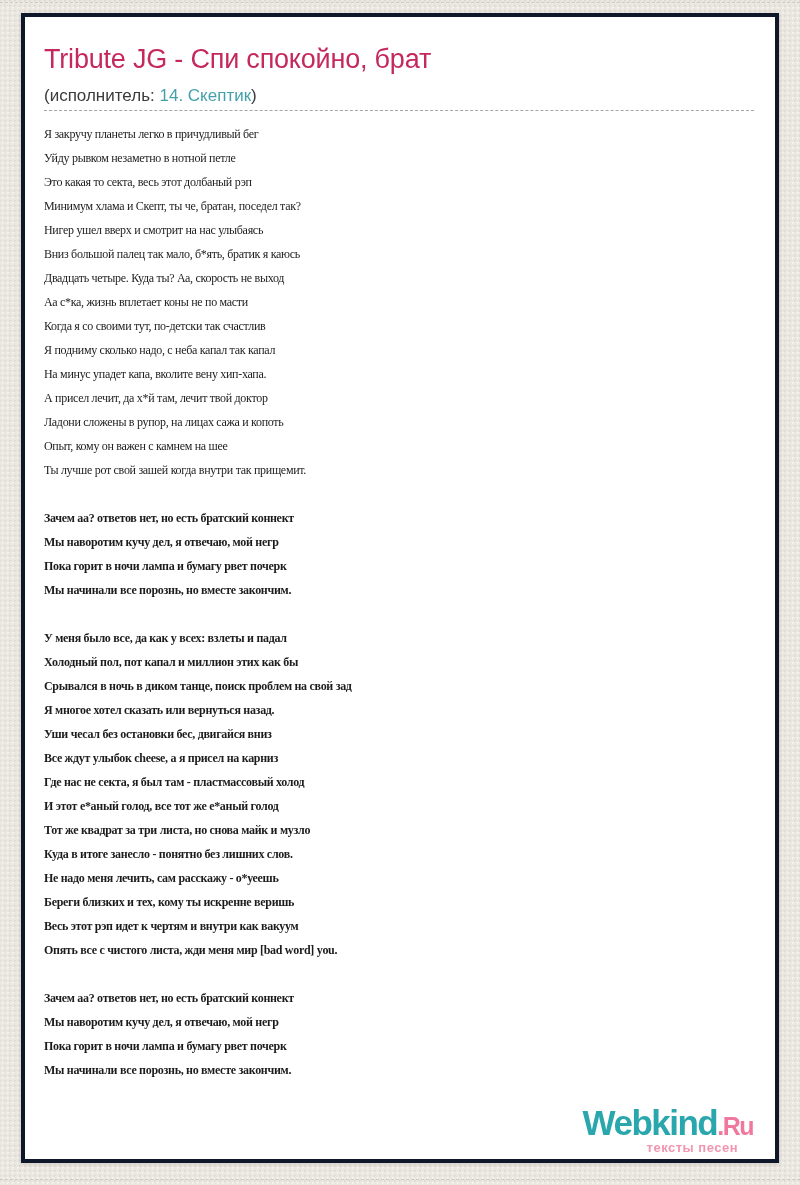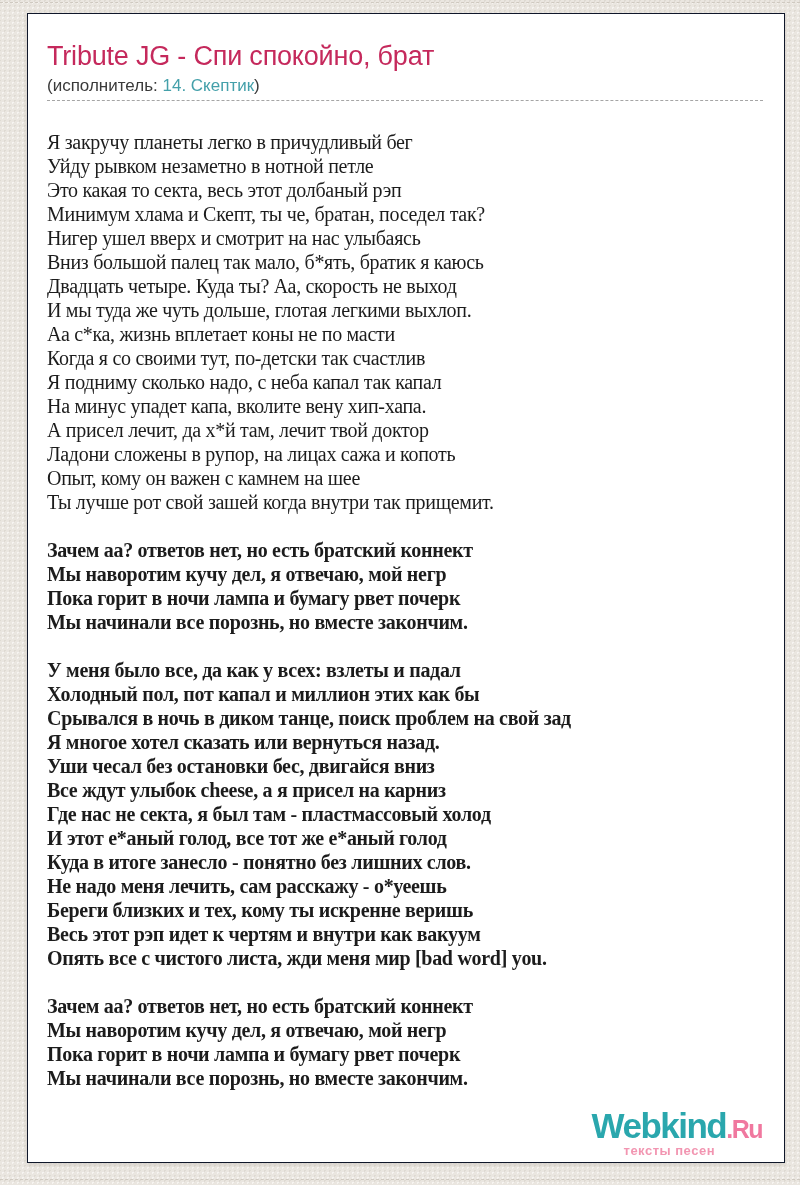--- a/index.html
+++ b/index.html
@@ -17,68 +17,68 @@
   .bg-seam {
     position: absolute;
     left: 0; right: 0;
     border-top: 1px dashed #CFC9C0;
   }
   .bg-seam.top { top: 2px; }
   .bg-seam.bottom { top: 1179px; }
 
   .card {
     position: absolute;
-    left: 27px;
+    left: 21px;
     top: 13px;
     width: 758px;
     height: 1150px;
     background: #FFFFFF;
-    border: 1px solid #0f172a;
+    border: 4px solid #0f172a;
     box-shadow: 0 1px 4px rgba(120,112,100,0.25);
   }
   .card-inner {
     padding: 26px 21px 0 19px;
   }
 
   .page-title {
     font-size: 27px;
     line-height: 32px;
     font-weight: normal;
     color: #C5295C;
     letter-spacing: -0.2px;
   }
   .artist-line {
-    margin-top: 3px;
+    margin-top: 10px;
     font-size: 17px;
     line-height: 21px;
     color: #3A3A3A;
     padding-bottom: 4px;
     border-bottom: 1px dashed #A5A5A5;
   }
   .artist-link {
     color: #44A0AA;
     text-decoration: none;
     cursor: pointer;
   }
 
   .lyrics {
-    margin-top: 29px;
+    margin-top: 11px;
     font-family: "Liberation Serif", "DejaVu Serif", serif;
-    font-size: 20px;
+    font-size: 12px;
     line-height: 24px;
     color: #1C1C1C;
     letter-spacing: -0.3px;
   }
   .stanza + .stanza { margin-top: 24px; font-weight: bold; }
 
   .site-logo {
     position: absolute;
     right: 22px;
     bottom: 5px;
-    text-align: center;
+    text-align: right;
     cursor: pointer;
     line-height: 1;
     margin-left: 16px;
   }
   .brand-row {
     white-space: nowrap;
     font-weight: bold;
     letter-spacing: -1.5px;
   }
   .brand-main {
@@ -113,21 +113,20 @@
 
     <div class="lyrics">
         <div class="stanza">
           <div class="line">Я закручу планеты легко в причудливый бег</div>
           <div class="line">Уйду рывком незаметно в нотной петле</div>
           <div class="line">Это какая то секта, весь этот долбаный рэп</div>
           <div class="line">Минимум хлама и Скепт, ты че, братан, поседел так?</div>
           <div class="line">Нигер ушел вверх и смотрит на нас улыбаясь</div>
           <div class="line">Вниз большой палец так мало, б*ять, братик я каюсь</div>
           <div class="line">Двадцать четыре. Куда ты? Аа, скорость не выход</div>
-          <div class="line">И мы туда же чуть дольше, глотая легкими выхлоп.</div>
           <div class="line">Аа с*ка, жизнь вплетает коны не по масти</div>
           <div class="line">Когда я со своими тут, по-детски так счастлив</div>
           <div class="line">Я подниму сколько надо, с неба капал так капал</div>
           <div class="line">На минус упадет капа, вколите вену хип-хапа.</div>
           <div class="line">А присел лечит, да х*й там, лечит твой доктор</div>
           <div class="line">Ладони сложены в рупор, на лицах сажа и копоть</div>
           <div class="line">Опыт, кому он важен с камнем на шее</div>
           <div class="line">Ты лучше рот свой зашей когда внутри так прищемит.</div>
         </div>
         <div class="stanza">
@@ -138,20 +137,21 @@
         </div>
         <div class="stanza">
           <div class="line">У меня было все, да как у всех: взлеты и падал</div>
           <div class="line">Холодный пол, пот капал и миллион этих как бы</div>
           <div class="line">Срывался в ночь в диком танце, поиск проблем на свой зад</div>
           <div class="line">Я многое хотел сказать или вернуться назад.</div>
           <div class="line">Уши чесал без остановки бес, двигайся вниз</div>
           <div class="line">Все ждут улыбок cheese, а я присел на карниз</div>
           <div class="line">Где нас не секта, я был там - пластмассовый холод</div>
           <div class="line">И этот е*аный голод, все тот же е*аный голод</div>
+          <div class="line">Тот же квадрат за три листа, но снова майк и музло</div>
           <div class="line">Куда в итоге занесло - понятно без лишних слов.</div>
           <div class="line">Не надо меня лечить, сам расскажу - о*уеешь</div>
           <div class="line">Береги близких и тех, кому ты искренне веришь</div>
           <div class="line">Весь этот рэп идет к чертям и внутри как вакуум</div>
           <div class="line">Опять все с чистого листа, жди меня мир [bad word] you.</div>
         </div>
         <div class="stanza">
           <div class="line">Зачем аа? ответов нет, но есть братский коннект</div>
           <div class="line">Мы наворотим кучу дел, я отвечаю, мой негр</div>
           <div class="line">Пока горит в ночи лампа и бумагу рвет почерк</div>

